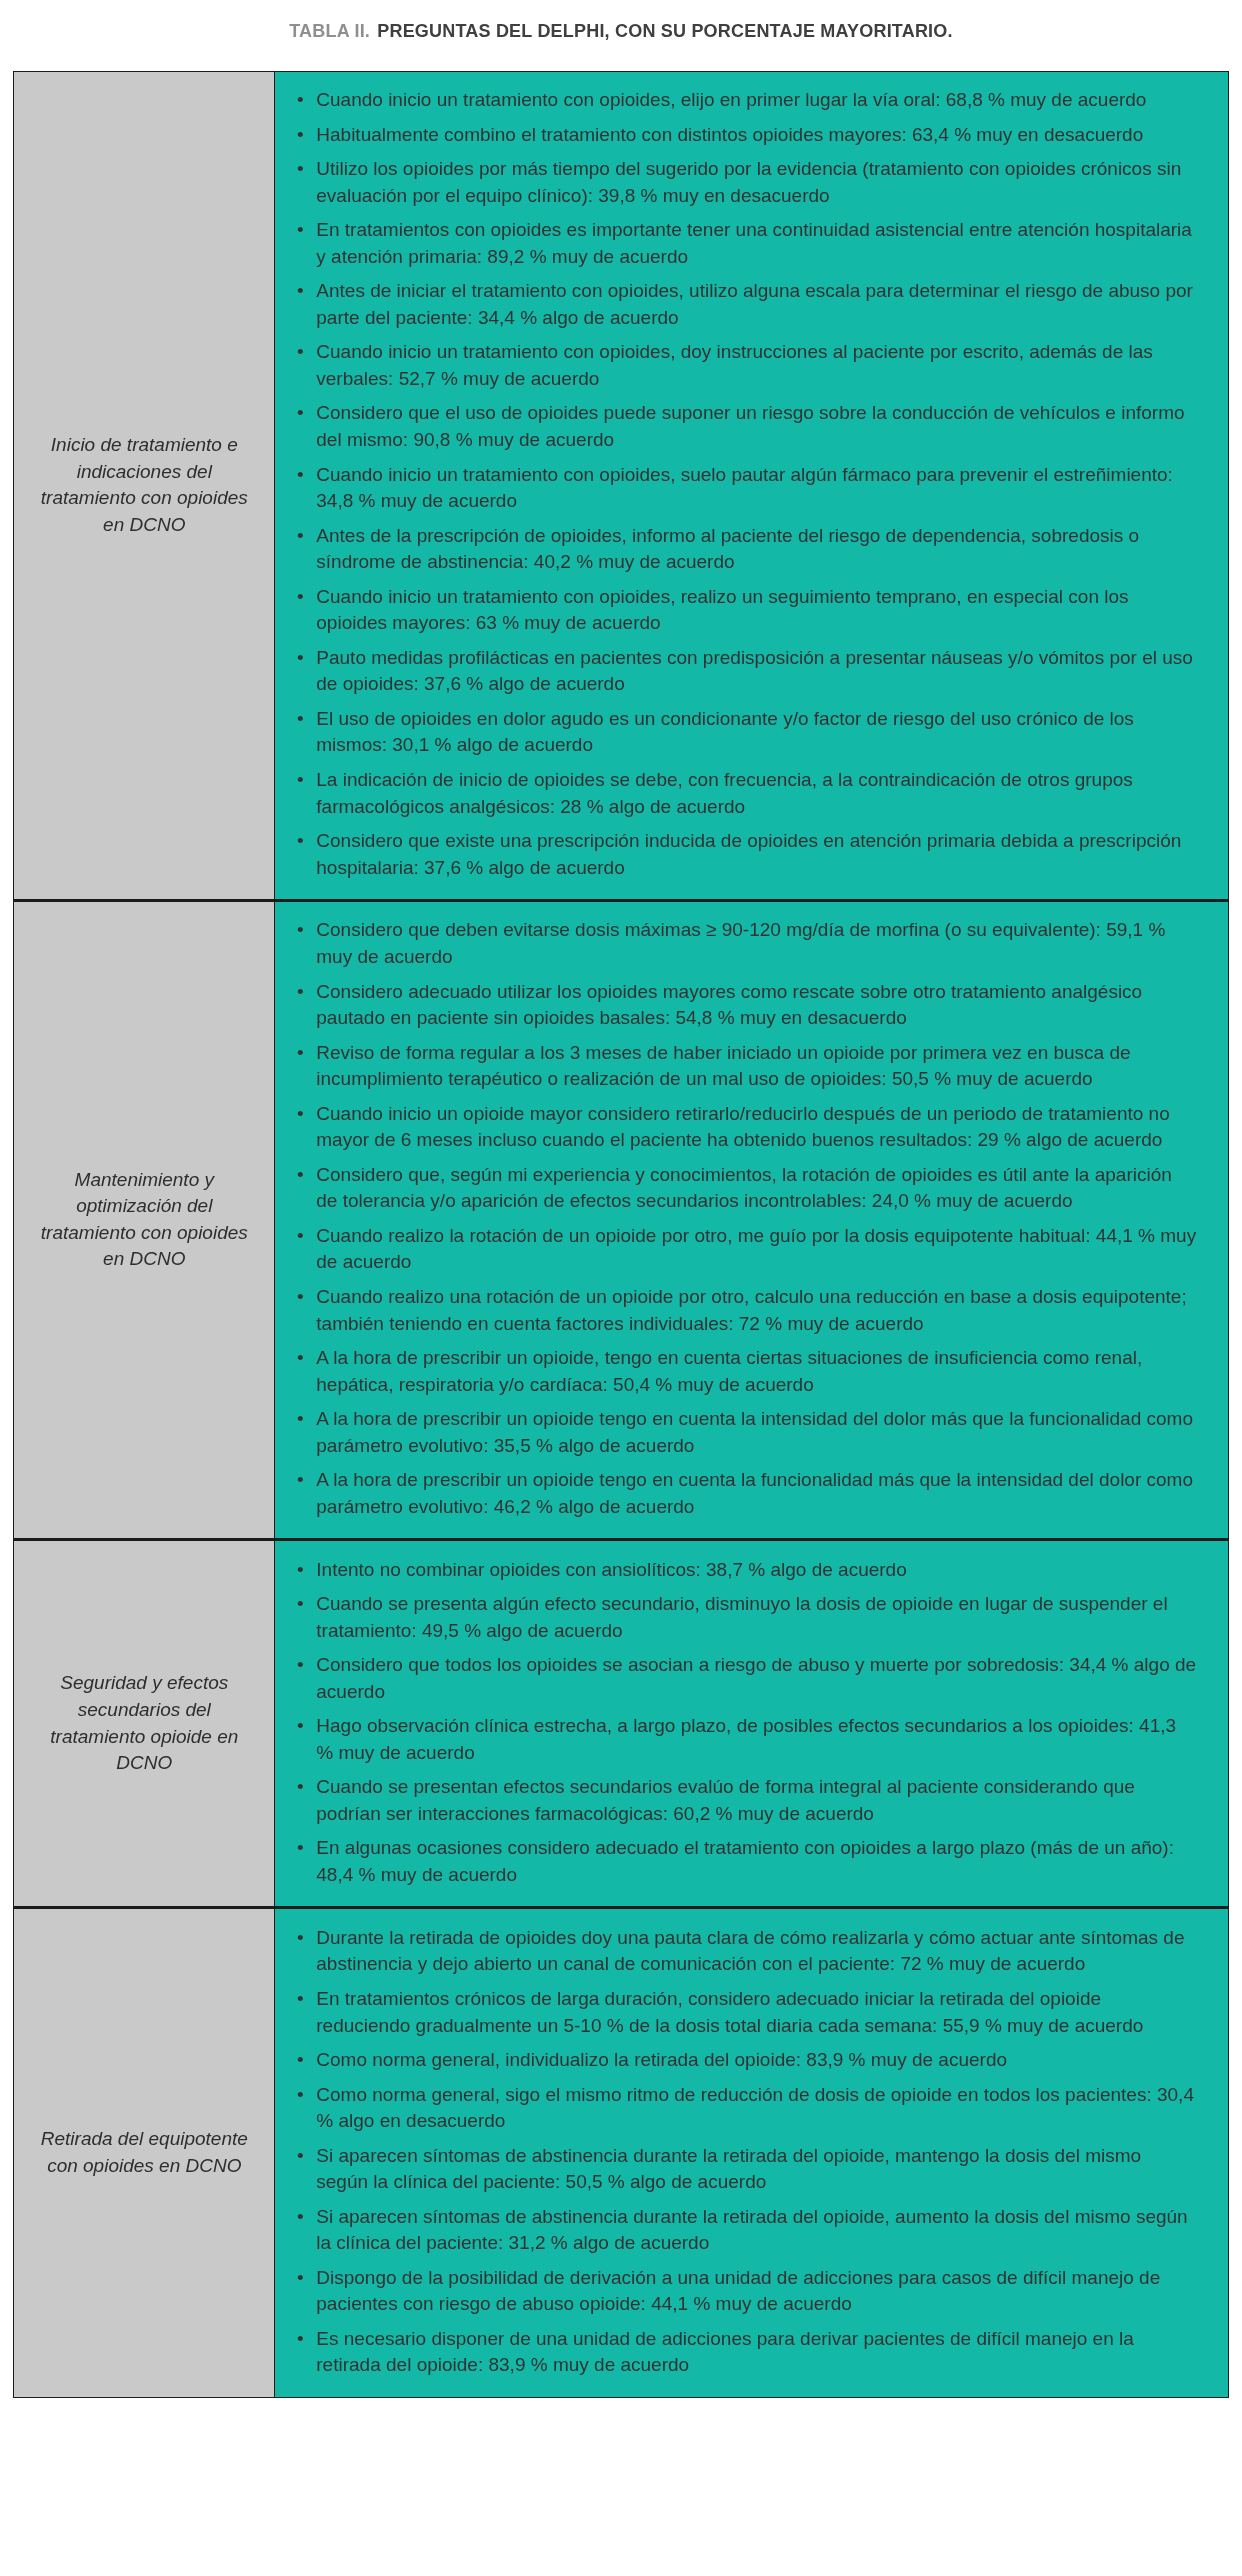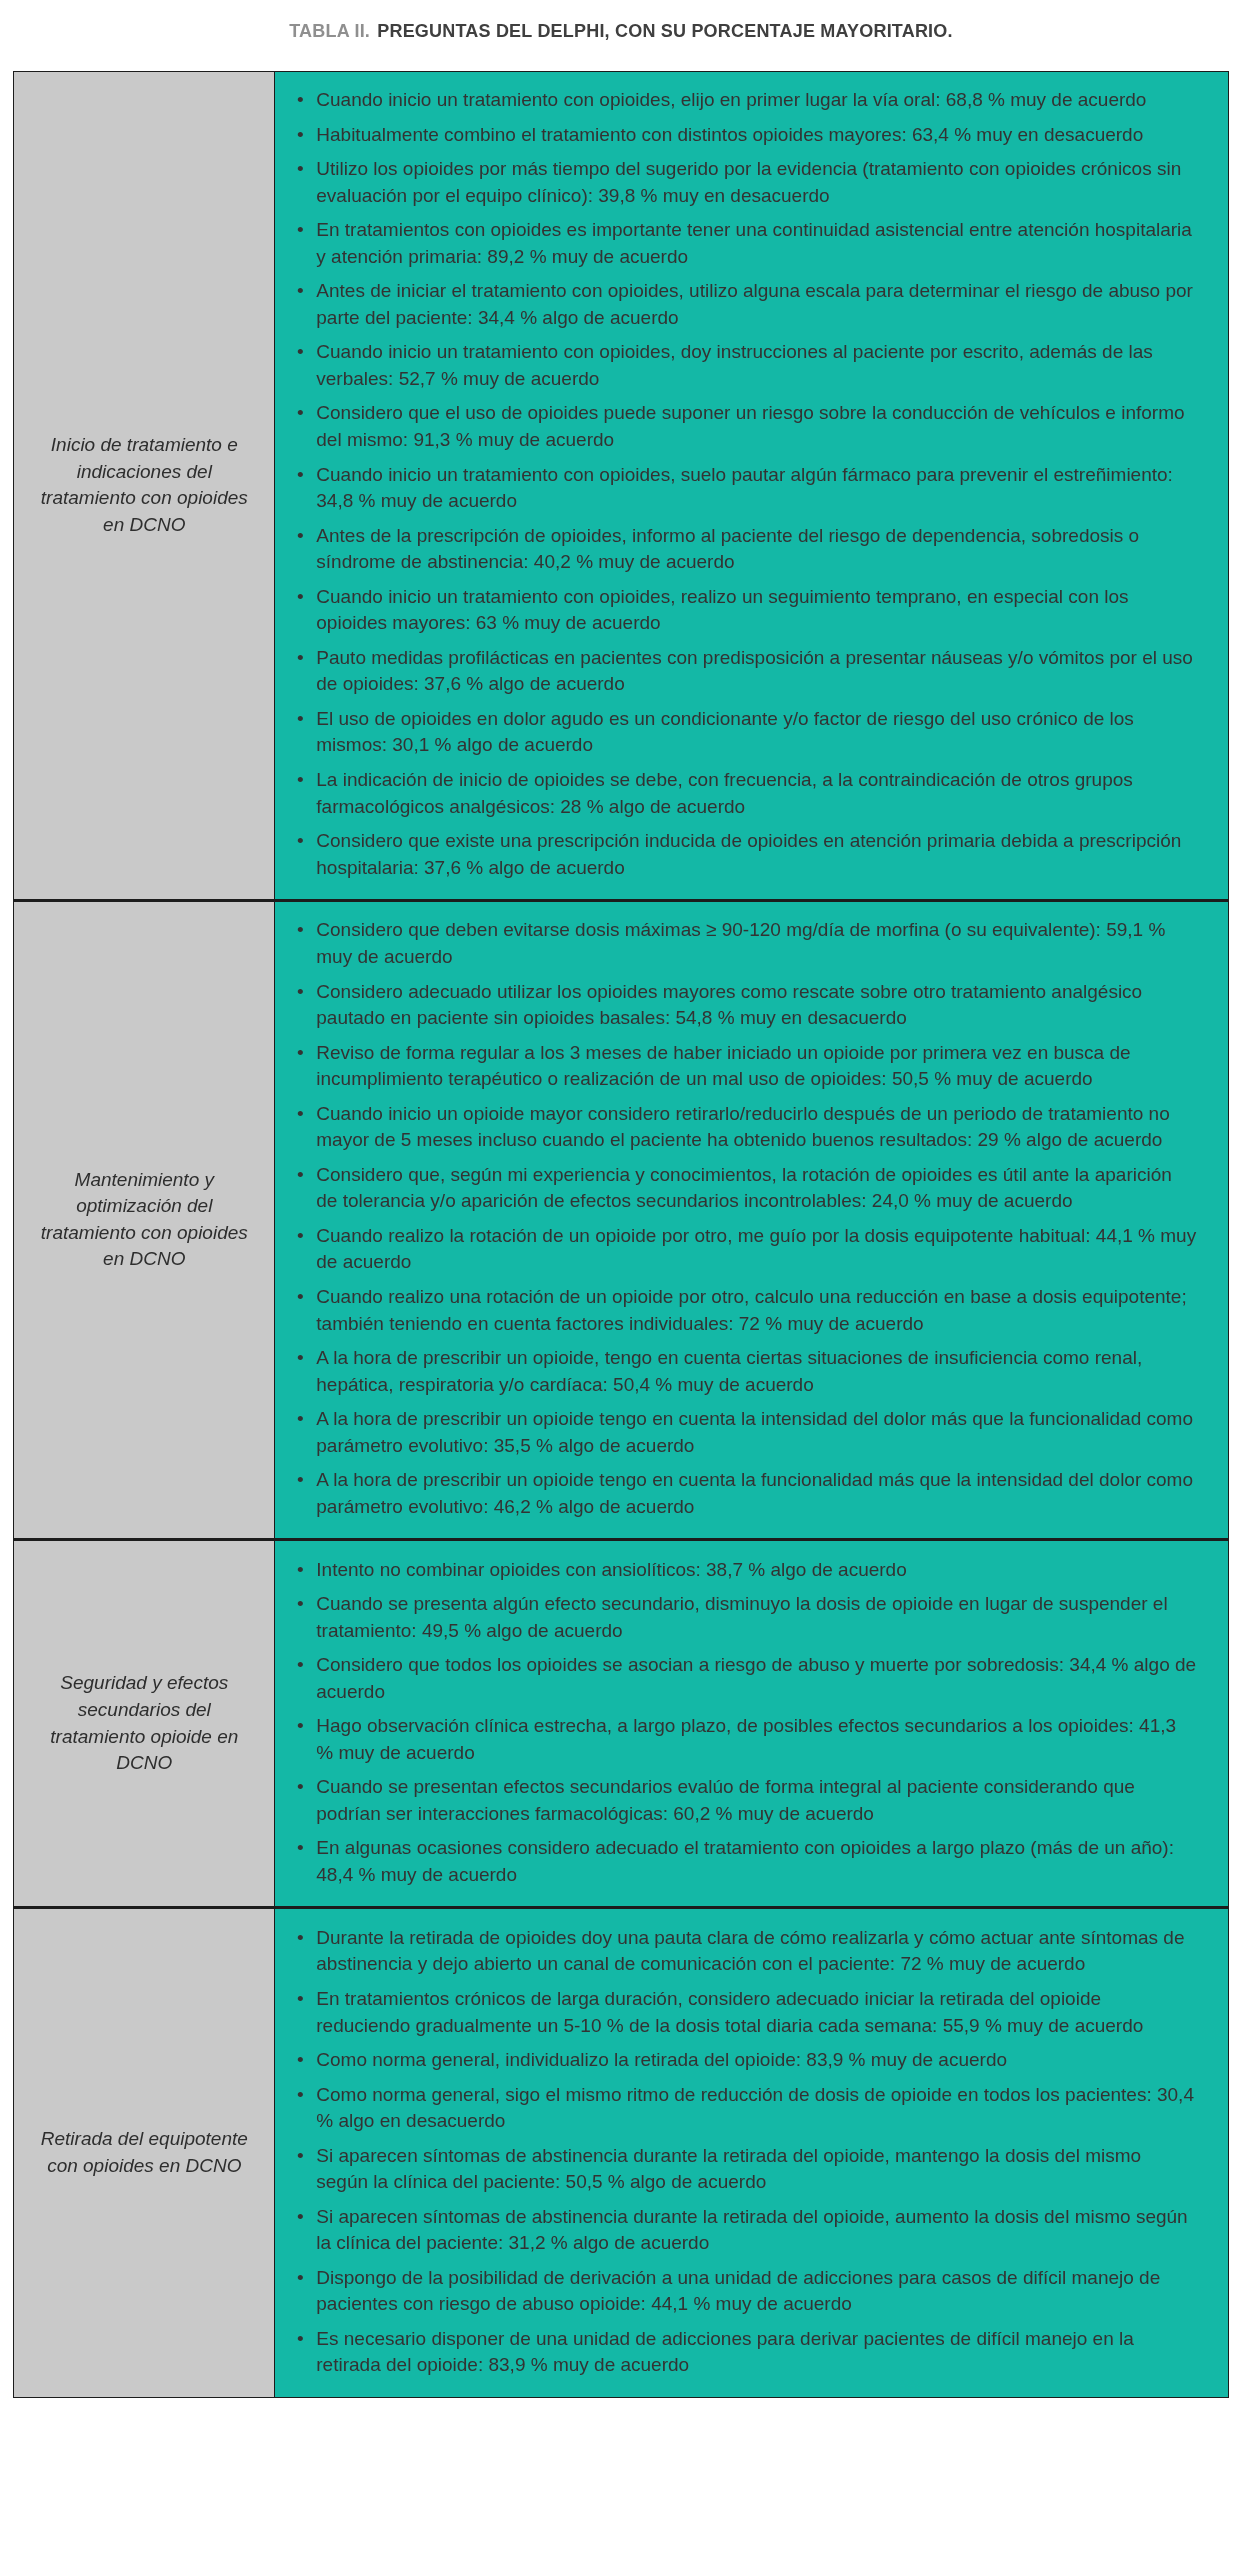--- a/index.html
+++ b/index.html
@@ -93,41 +93,41 @@
             <div>Inicio de tratamiento e indicaciones del tratamiento con opioides en DCNO</div>
           </td>
           <td class="items-cell">
             <ul>
               <li>Cuando inicio un tratamiento con opioides, elijo en primer lugar la vía oral: 68,8 % muy de acuerdo</li>
               <li>Habitualmente combino el tratamiento con distintos opioides mayores: 63,4 % muy en desacuerdo</li>
               <li>Utilizo los opioides por más tiempo del sugerido por la evidencia (tratamiento con opioides crónicos sin evaluación por el equipo clínico): 39,8 % muy en desacuerdo</li>
               <li>En tratamientos con opioides es importante tener una continuidad asistencial entre atención hospitalaria y atención primaria: 89,2 % muy de acuerdo</li>
               <li>Antes de iniciar el tratamiento con opioides, utilizo alguna escala para determinar el riesgo de abuso por parte del paciente: 34,4 % algo de acuerdo</li>
               <li>Cuando inicio un tratamiento con opioides, doy instrucciones al paciente por escrito, además de las verbales: 52,7 % muy de acuerdo</li>
-              <li>Considero que el uso de opioides puede suponer un riesgo sobre la conducción de vehículos e informo del mismo: 91,3 % muy de acuerdo</li>
+              <li>Considero que el uso de opioides puede suponer un riesgo sobre la conducción de vehículos e informo del mismo: 90,8 % muy de acuerdo</li>
               <li>Cuando inicio un tratamiento con opioides, suelo pautar algún fármaco para prevenir el estreñimiento: 34,8 % muy de acuerdo</li>
               <li>Antes de la prescripción de opioides, informo al paciente del riesgo de dependencia, sobredosis o síndrome de abstinencia: 40,2 % muy de acuerdo</li>
               <li>Cuando inicio un tratamiento con opioides, realizo un seguimiento temprano, en especial con los opioides mayores: 63 % muy de acuerdo</li>
               <li>Pauto medidas profilácticas en pacientes con predisposición a presentar náuseas y/o vómitos por el uso de opioides: 37,6 % algo de acuerdo</li>
               <li>El uso de opioides en dolor agudo es un condicionante y/o factor de riesgo del uso crónico de los mismos: 30,1 % algo de acuerdo</li>
               <li>La indicación de inicio de opioides se debe, con frecuencia, a la contraindicación de otros grupos farmacológicos analgésicos: 28 % algo de acuerdo</li>
               <li>Considero que existe una prescripción inducida de opioides en atención primaria debida a prescripción hospitalaria: 37,6 % algo de acuerdo</li>
             </ul>
           </td>
         </tr>
         <tr>
           <td class="cat-cell">
             <div>Mantenimiento y optimización del tratamiento con opioides en DCNO</div>
           </td>
           <td class="items-cell">
             <ul>
               <li>Considero que deben evitarse dosis máximas ≥ 90-120 mg/día de morfina (o su equivalente): 59,1 % muy de acuerdo</li>
               <li>Considero adecuado utilizar los opioides mayores como rescate sobre otro tratamiento analgésico pautado en paciente sin opioides basales: 54,8 % muy en desacuerdo</li>
               <li>Reviso de forma regular a los 3 meses de haber iniciado un opioide por primera vez en busca de incumplimiento terapéutico o realización de un mal uso de opioides: 50,5 % muy de acuerdo</li>
-              <li>Cuando inicio un opioide mayor considero retirarlo/reducirlo después de un periodo de tratamiento no mayor de 5 meses incluso cuando el paciente ha obtenido buenos resultados: 29 % algo de acuerdo</li>
+              <li>Cuando inicio un opioide mayor considero retirarlo/reducirlo después de un periodo de tratamiento no mayor de 6 meses incluso cuando el paciente ha obtenido buenos resultados: 29 % algo de acuerdo</li>
               <li>Considero que, según mi experiencia y conocimientos, la rotación de opioides es útil ante la aparición de tolerancia y/o aparición de efectos secundarios incontrolables: 24,0 % muy de acuerdo</li>
               <li>Cuando realizo la rotación de un opioide por otro, me guío por la dosis equipotente habitual: 44,1 % muy de acuerdo</li>
               <li>Cuando realizo una rotación de un opioide por otro, calculo una reducción en base a dosis equipotente; también teniendo en cuenta factores individuales: 72 % muy de acuerdo</li>
               <li>A la hora de prescribir un opioide, tengo en cuenta ciertas situaciones de insuficiencia como renal, hepática, respiratoria y/o cardíaca: 50,4 % muy de acuerdo</li>
               <li>A la hora de prescribir un opioide tengo en cuenta la intensidad del dolor más que la funcionalidad como parámetro evolutivo: 35,5 % algo de acuerdo</li>
               <li>A la hora de prescribir un opioide tengo en cuenta la funcionalidad más que la intensidad del dolor como parámetro evolutivo: 46,2 % algo de acuerdo</li>
             </ul>
           </td>
         </tr>
         <tr>

